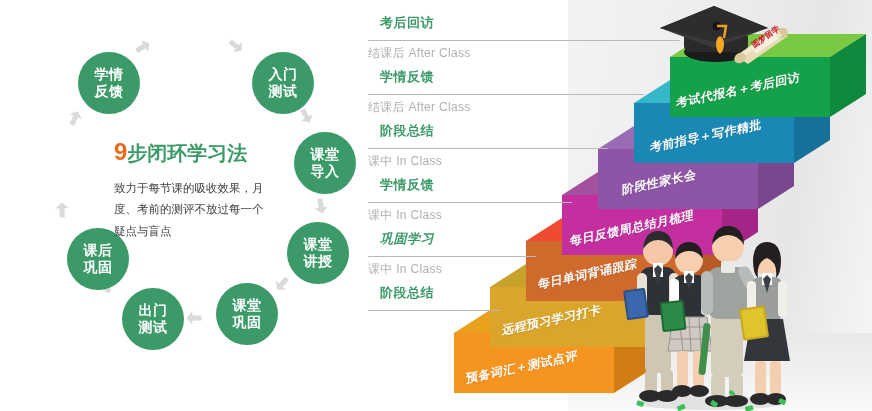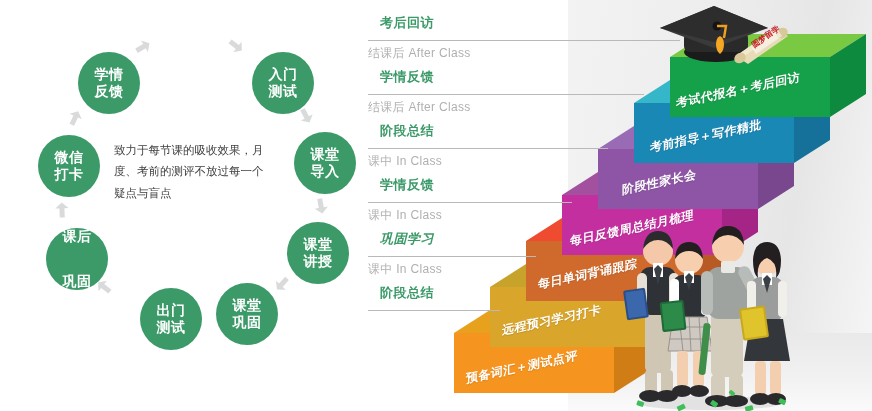--- a/index.html
+++ b/index.html
@@ -163,38 +163,35 @@
       <span>导入</span>
     </div>
     <div class="node big" style="left:287px;top:222px;">
       <span>课堂</span>
       <span>讲授</span>
     </div>
     <div class="node big" style="left:216px;top:283px;">
       <span>课堂</span>
       <span>巩固</span>
     </div>
-    <div class="node big" style="left:140px;top:288px;">
+    <div class="node big" style="left:122px;top:288px;">
       <span>出门</span>
       <span>测试</span>
     </div>
-    <div class="node big" style="left:46px;top:228px;justify-content:space-between;">
+    <div class="node big" style="left:67px;top:228px;">
       <span>课后</span>
       <span>巩固</span>
-    </div>
-    <div class="node big" style="left:38px;top:135px;">
-      <span>微信</span>
-      <span>打卡</span>
     </div>
     <div class="node big" style="left:78px;top:52px;">
       <span>学情</span>
       <span>反馈</span>
     </div>
 
     <div id="center-wrap">
+      <div id="center-title"><span class="num">9</span><span class="rest">步闭环学习法</span></div>
       <p id="center-desc">致力于每节课的吸收效果，月度、考前的测评不放过每一个疑点与盲点</p>
     </div>
   </div>
 
   <div id="stairs">
     <div id="backwall"></div>
     <div id="floor"></div>
 
     <div class="step" style="left:94px;top:288px;width:230px;height:110px;z-index:7">
       <svg width="230" height="110" viewBox="0 0 230 110" style="display:block">

